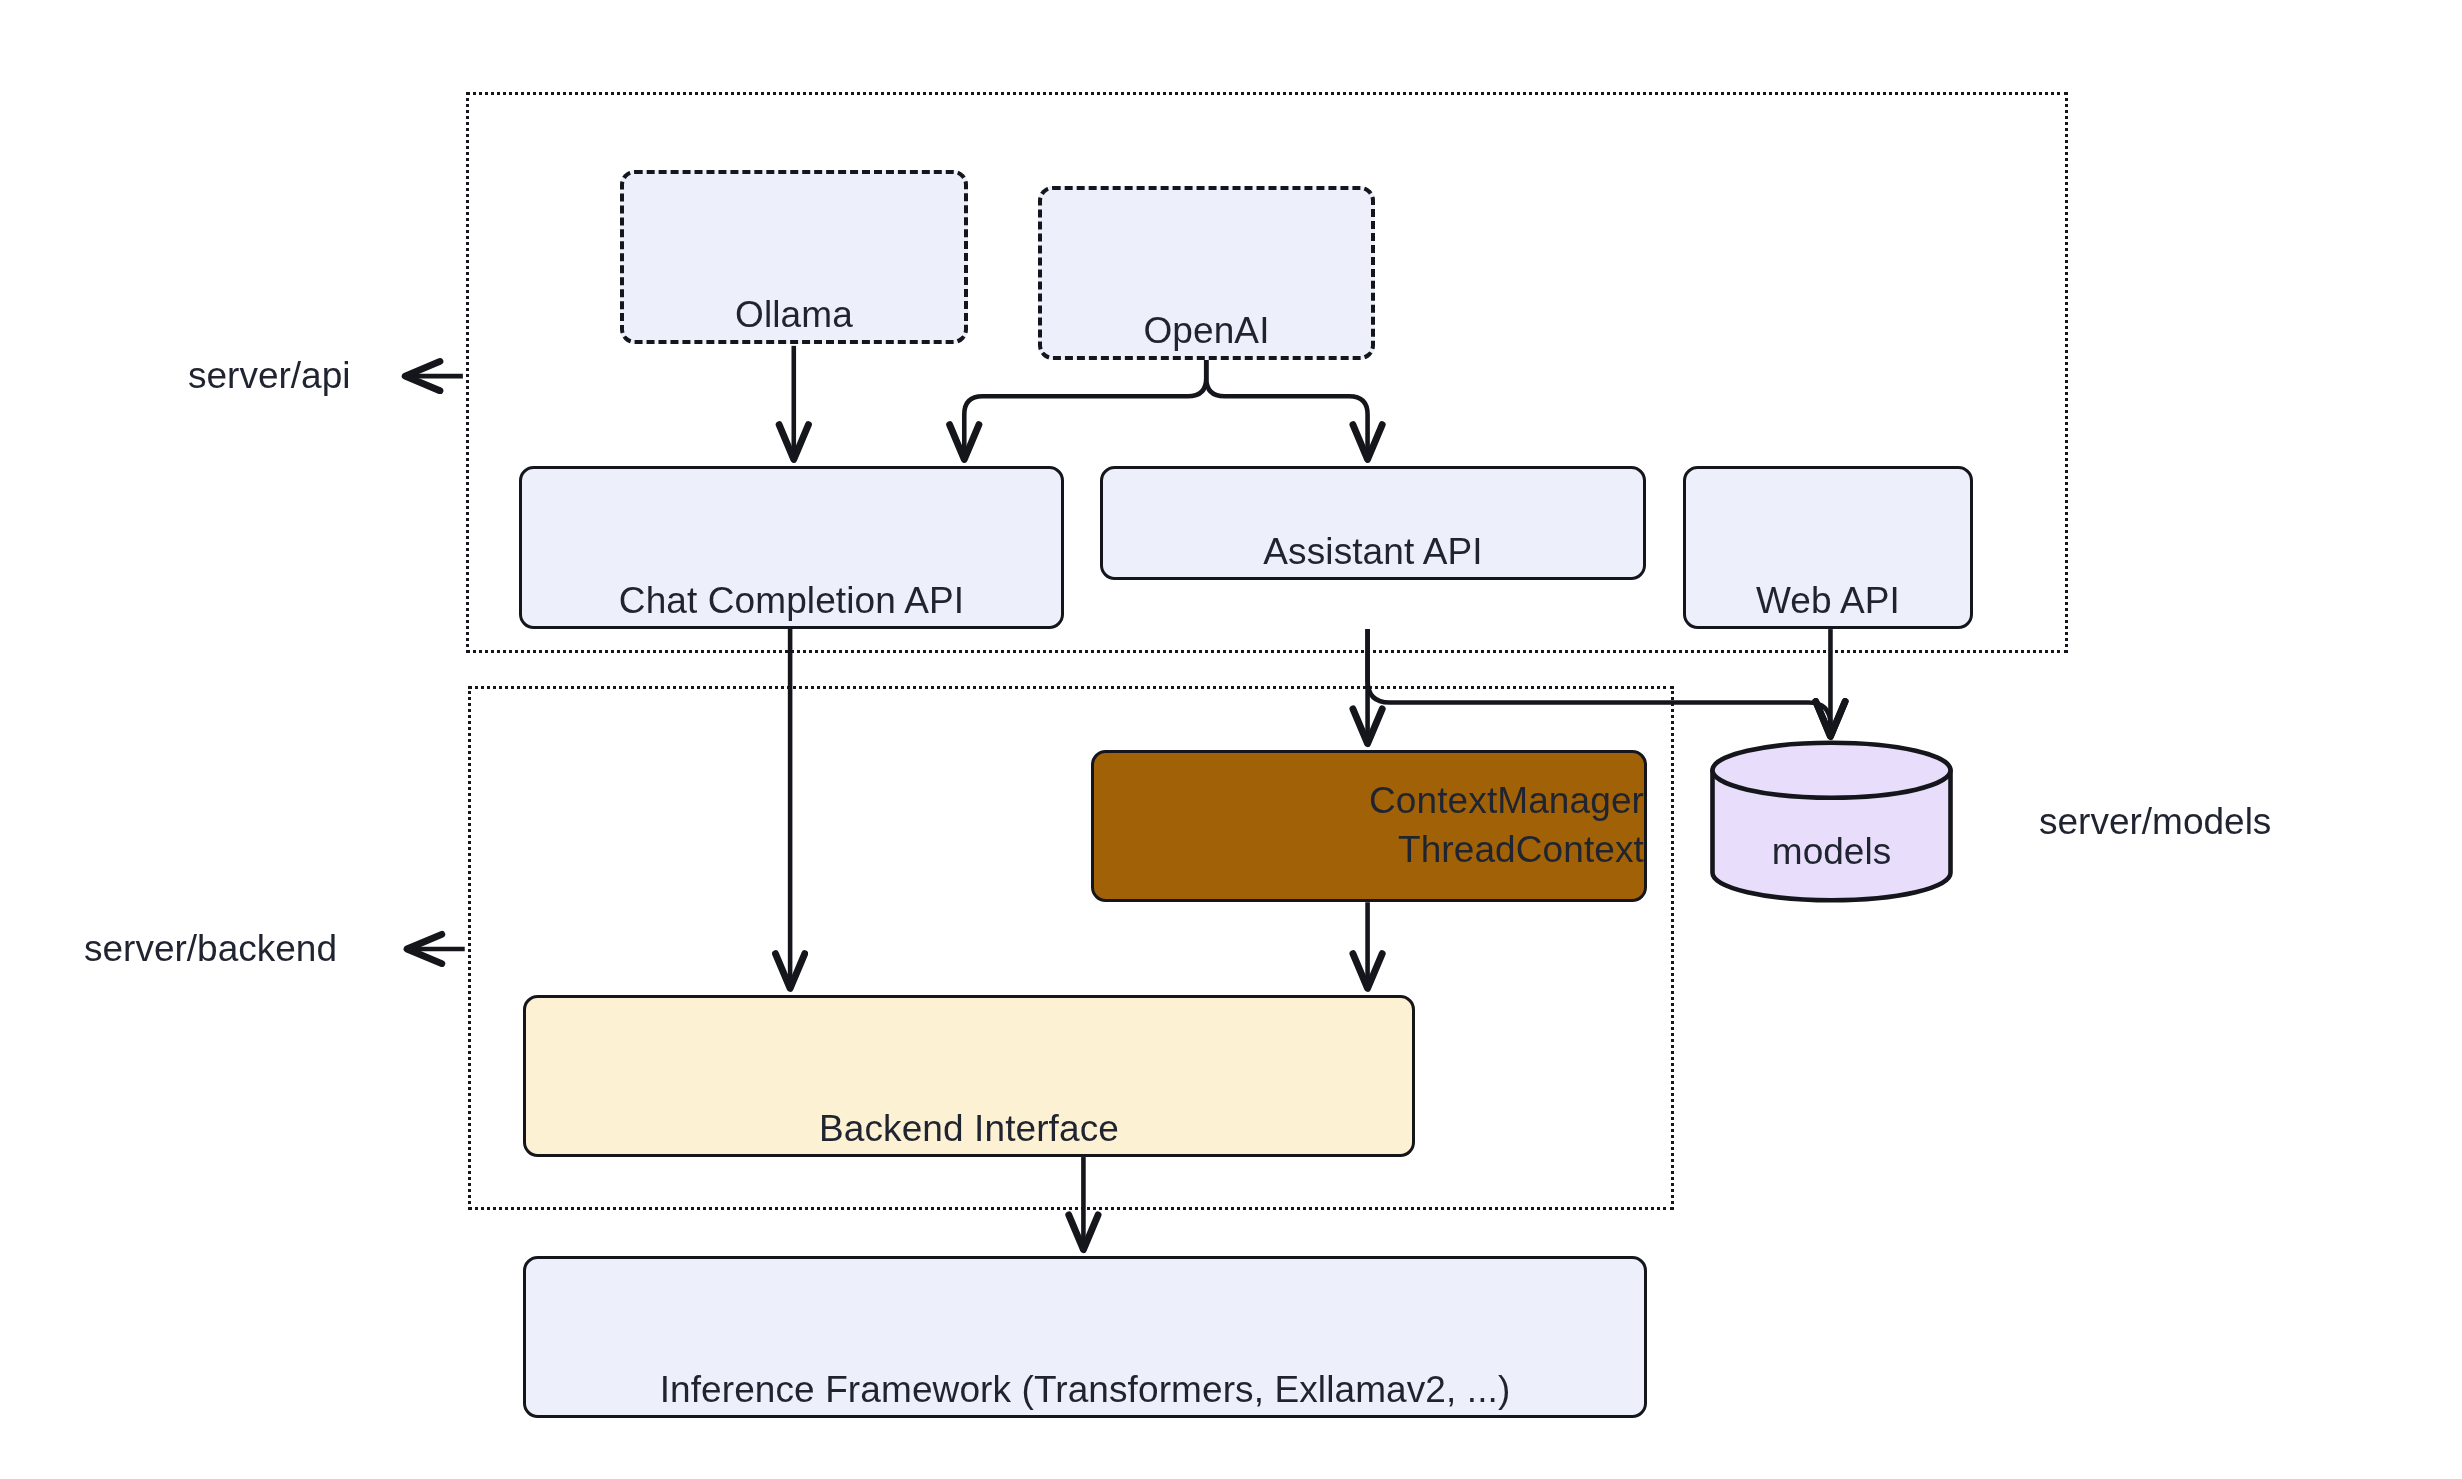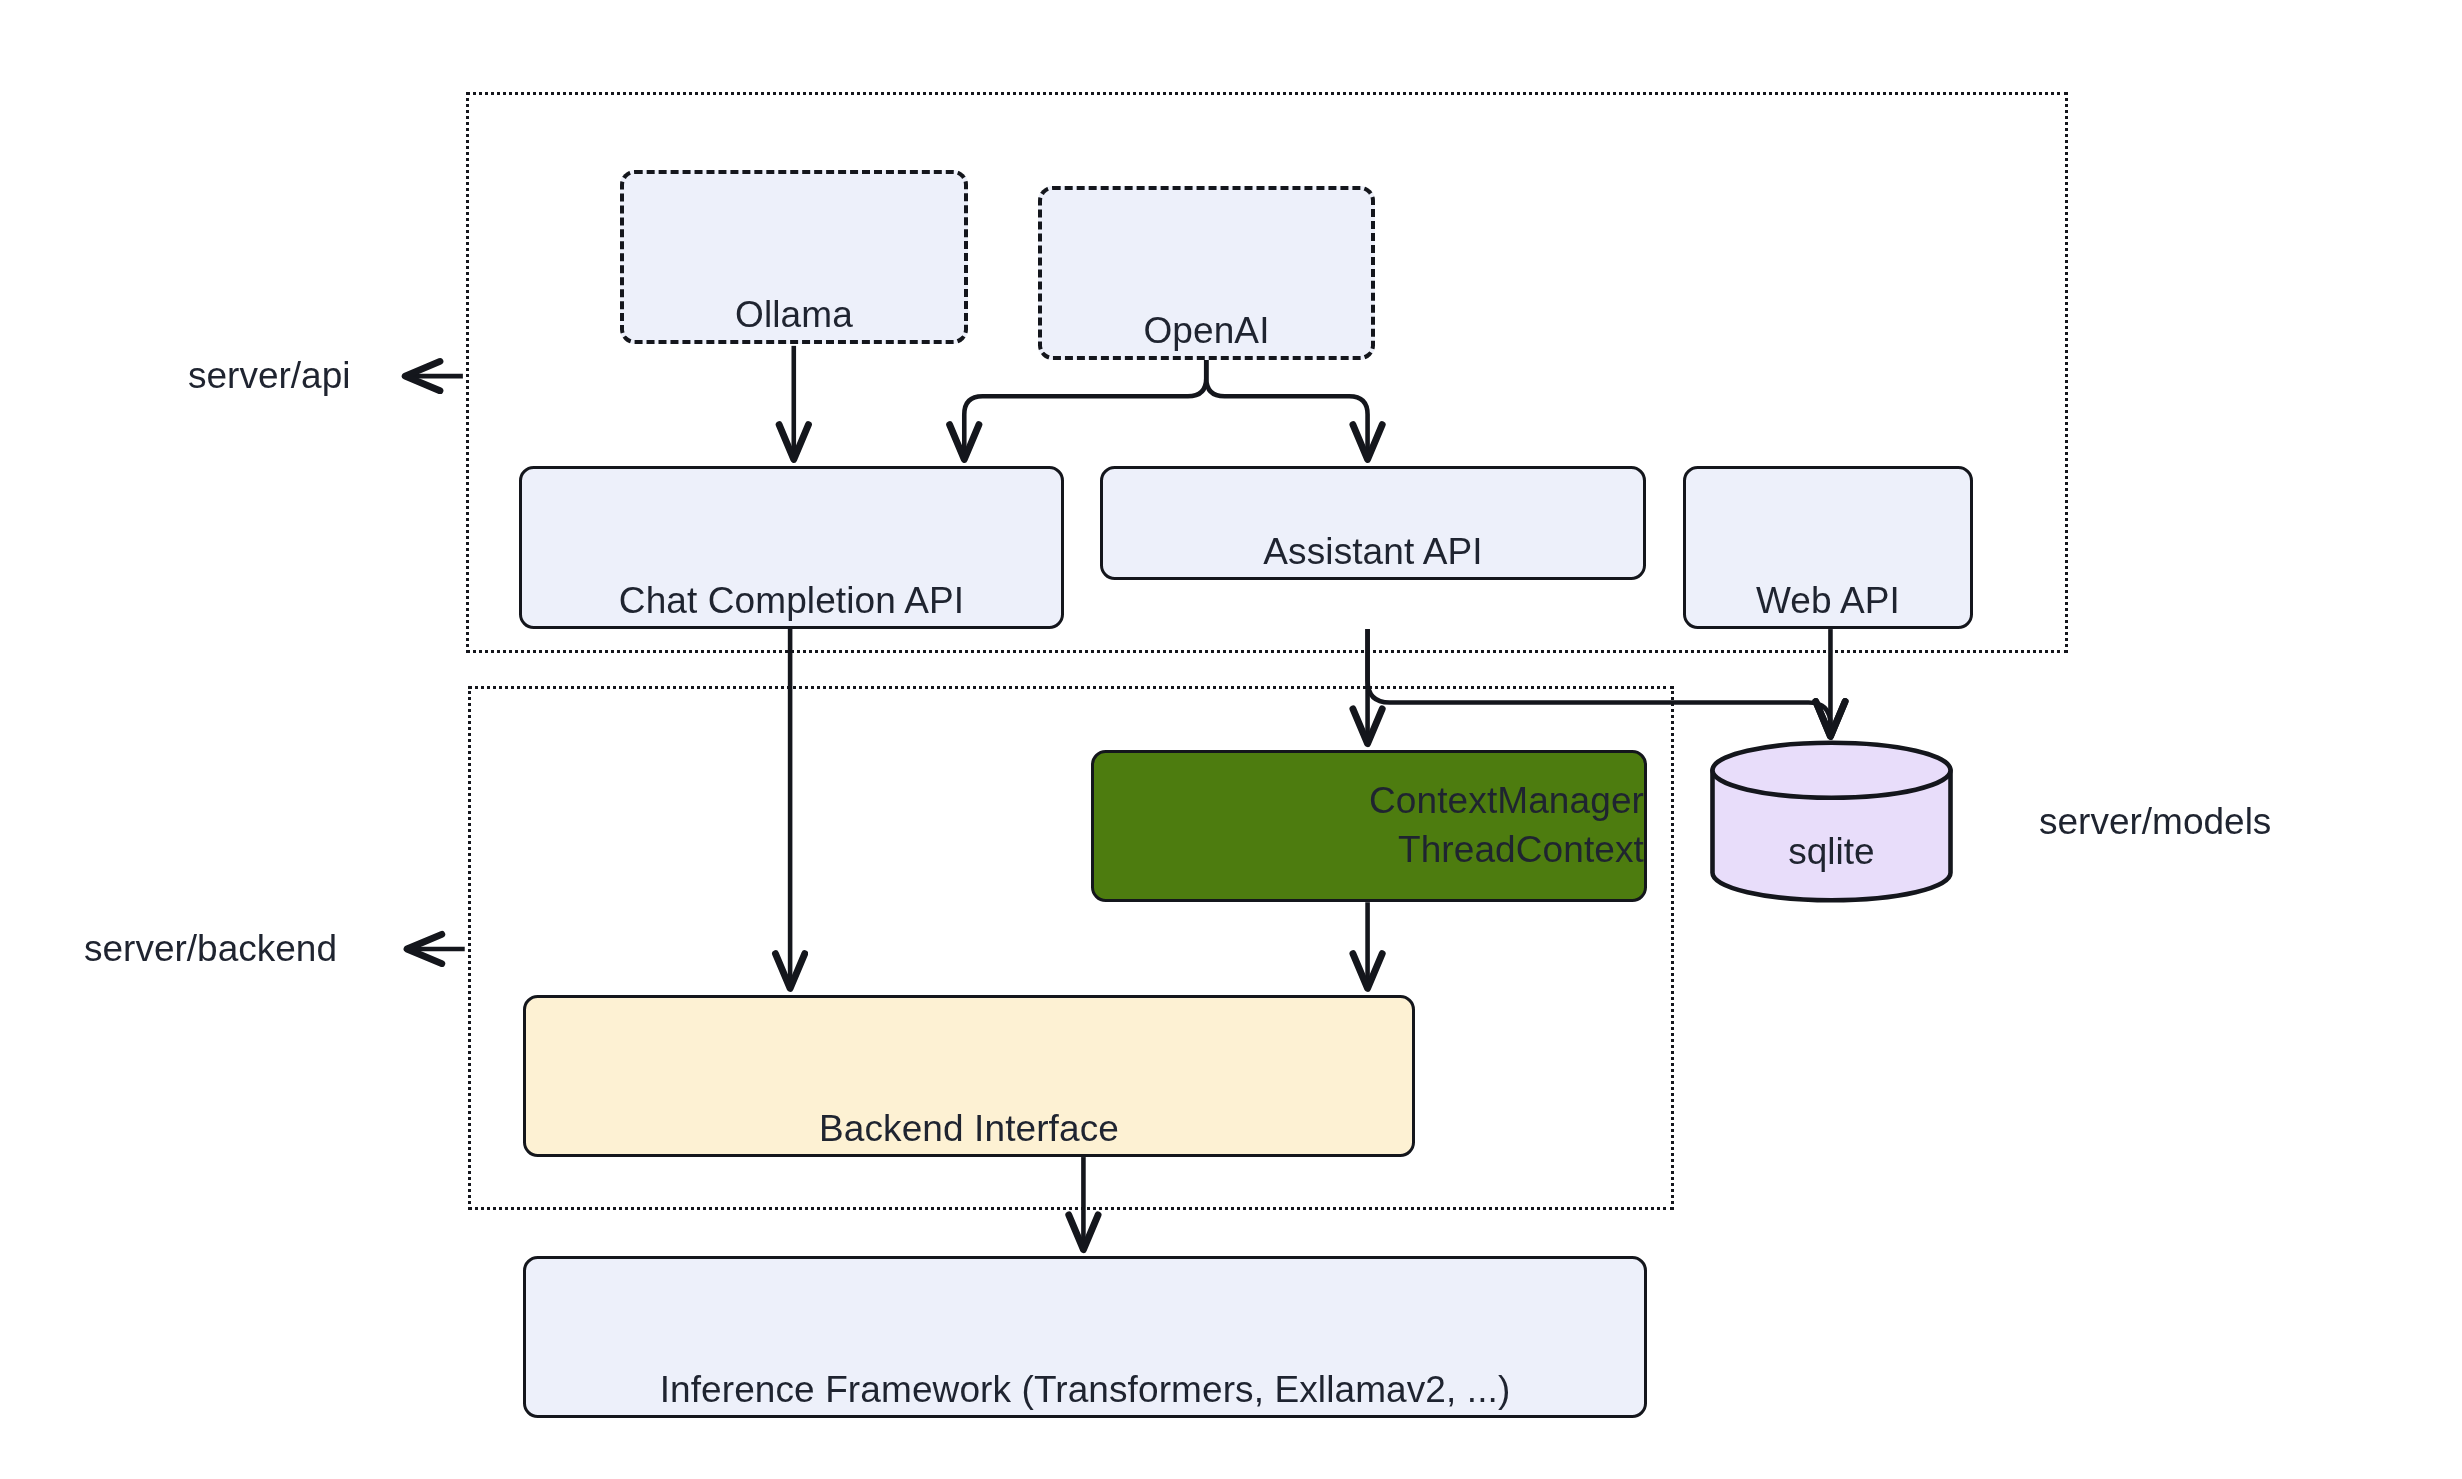--- a/index.html
+++ b/index.html
@@ -33,21 +33,21 @@
     text-align: center;
     border: 3.7px solid #14161c;
     border-radius: 14.7px;
     color: #1f2430;
     font-size: 37px;
     line-height: 1.32;
     letter-spacing: 0.1px;
     z-index: 4;
   }
   .node-box.fill-blue   { background: #edf0fa; }
-  .node-box.fill-green  { background: #4d7c0f; }
+  .node-box.fill-green  { background: #a16207; }
   .node-box.fill-yellow { background: #fdf1d3; }
   .node-dashed {
     border-style: dashed;
     border-width: 4.6px;
   }
   .group-box {
     position: absolute;
     box-sizing: border-box;
     border: 3.7px dotted #14161c;
     background: transparent;
@@ -148,21 +148,21 @@
   <div class="node-box fill-green" style="left:1091px; top:750px; width:556px; height:152px; flex-direction:column;">
     <span class="multiline">ContextManager</span>
     <span class="multiline">ThreadContext</span>
   </div>
 
   <div class="cyl" style="left:1707px; top:739px; width:249px; height:165px;">
     <svg width="249" height="165" viewBox="0 0 272 180">
       <path d="M 6,34 L 6,146 A 130,30 0 0 0 266,146 L 266,34 Z" fill="#e8ddfa" stroke="#14161c" stroke-width="5" stroke-linejoin="round"></path>
       <ellipse cx="136" cy="34" rx="130" ry="30" fill="#e8ddfa" stroke="#14161c" stroke-width="5"></ellipse>
     </svg>
-    <div class="cyl-text" style="top:92px;">sqlite</div>
+    <div class="cyl-text" style="top:92px;">models</div>
   </div>
 
   <div class="node-box fill-yellow" style="left:523px; top:995px; width:892px; height:162px;">
     <span>Backend Interface</span>
   </div>
 
   <div class="node-box fill-blue" style="left:523px; top:1256px; width:1124px; height:162px;">
     <span>Inference Framework (Transformers, Exllamav2, ...)</span>
   </div>
 

